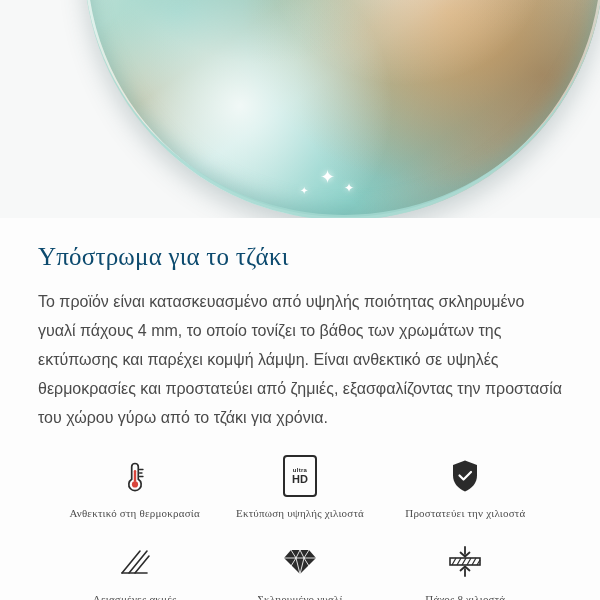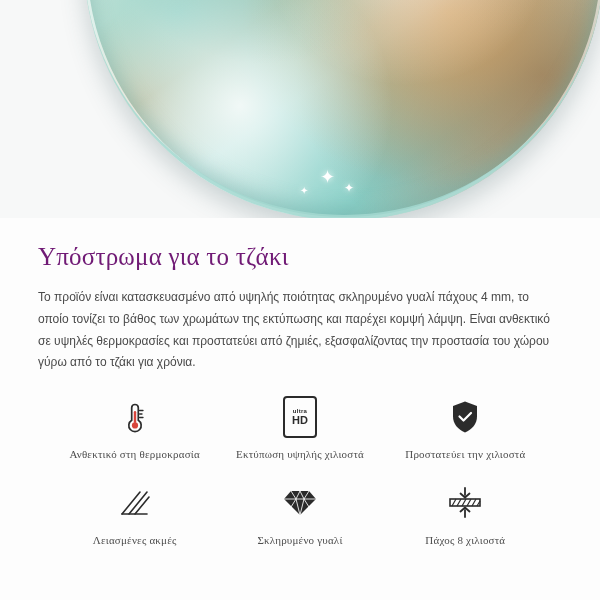--- a/index.html
+++ b/index.html
@@ -81,27 +81,27 @@
   .sparkle.s3 { left: 300px; top: 186px; font-size: 10px; }
 
   
   .content {
     padding: 22px 38px 0 38px;
   }
   h1.title {
     font-family: "Liberation Serif", serif;
     font-size: 25px;
     font-weight: 400;
-    color: #701a75;
+    color: #0c4a6e;
     line-height: 1.32;
     letter-spacing: 0.2px;
   }
   p.body {
     margin-top: 14px;
-    font-size: 12px;
+    font-size: 16px;
     color: #4a4a4a;
     line-height: 1.82;
     max-width: 528px;
   }
 
   
   .features {
     margin-top: 22px;
     display: grid;
     grid-template-columns: repeat(3, 1fr);

